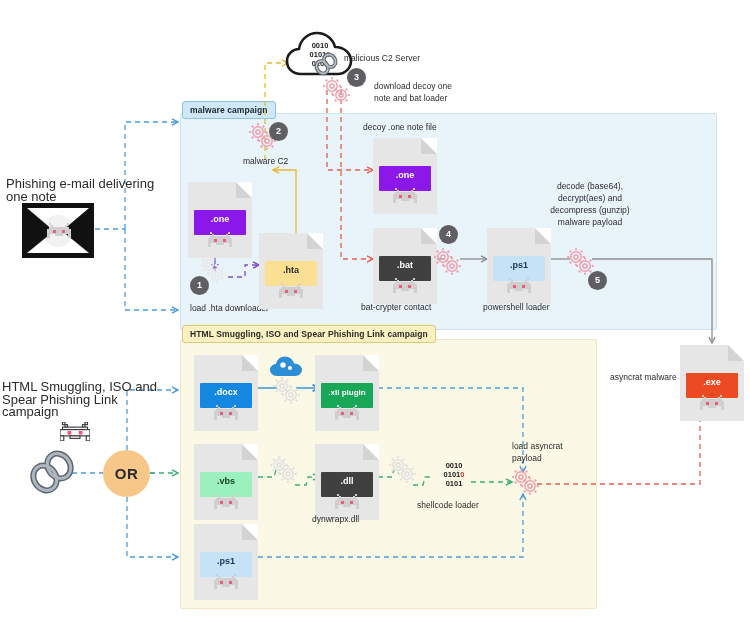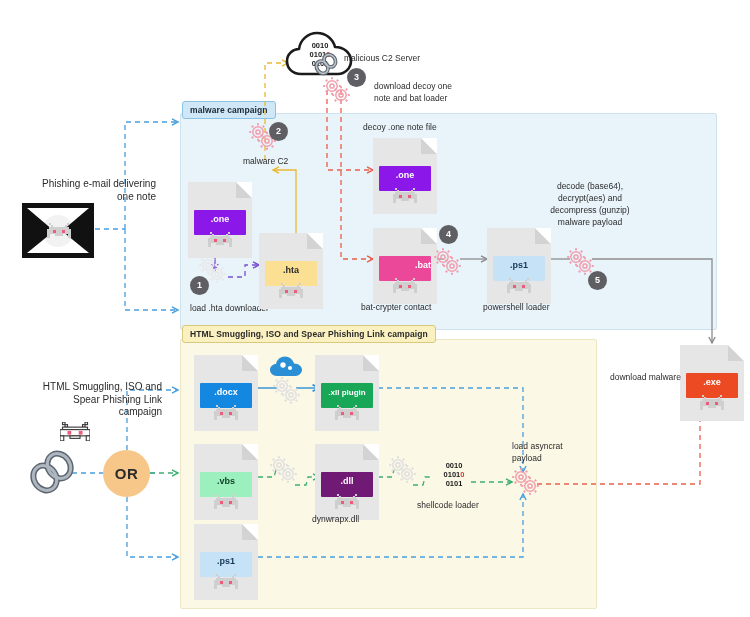--- a/index.html
+++ b/index.html
@@ -42,21 +42,21 @@
 
   .orcircle{position:absolute;width:47px;height:47px;border-radius:50%;background:#f7c789;
             color:#2b2b2b;font-size:15px;font-weight:bold;text-align:center;line-height:47px;
             letter-spacing:.5px;}
 
   .binary{position:absolute;font-size:7.5px;line-height:9px;font-family:"Liberation Sans",sans-serif;
           font-weight:bold;color:#1a1a1a;text-align:center;white-space:nowrap;}
   .binary .r{color:#d9382b;}
 
   .envelope{position:absolute;}
-  .leftlabel{position:absolute;font-size:10px;line-height:12.5px;text-align:right;color:#2b2b2b;}
+  .leftlabel{position:absolute;font-size:13px;line-height:12.5px;text-align:left;color:#2b2b2b;}
 </style>
 </head>
 <body>
 
 <div id="stage">
 
   <div class="panel panel-onenote" style="left:180px;top:113px;width:535px;height:215px;"></div>
   <div class="panel-tag tag-blue" style="left:182px;top:101px;">malware campaign</div>
 
   <div class="panel panel-html" style="left:180px;top:339px;width:415px;height:268px;"></div>
@@ -439,21 +439,21 @@
         <rect x="6" y="7" width="3" height="3" fill="#ef5b7b"></rect>
         <rect x="15" y="7" width="3" height="3" fill="#ef5b7b"></rect>
       </svg>
     </div>
   </div>
 
   <div class="filecard" style="left:373px;top:228px;">
     <div class="fc-body"></div>
       <div class="fc-fold2"></div>
       <div class="fc-fold"></div>
-    <div class="fc-label" style="background:#ec4899;color:#ffffff;text-align:right;">.bat</div>
+    <div class="fc-label" style="background:#404040;color:#ffffff;">.bat</div>
     <div class="fc-bug">
       <svg width="24" height="15" viewBox="0 0 24 15">
         <g fill="#cfcfcf">
           <rect x="2" y="0" width="2" height="2"></rect>
             <rect x="20" y="0" width="2" height="2"></rect>
           <rect x="4" y="2" width="2" height="2"></rect>
             <rect x="18" y="2" width="2" height="2"></rect>
           <rect x="2" y="4" width="20" height="2"></rect>
             <rect x="0" y="6" width="24" height="5"></rect>
           <rect x="0" y="11" width="3" height="4"></rect>
@@ -710,21 +710,21 @@
             <path d="M14.2,23.8 L12.8,25.2"></path>
           </g>
       </g>
     </svg>
   </div>
 
   <div class="filecard" style="left:315px;top:444px;">
     <div class="fc-body"></div>
       <div class="fc-fold2"></div>
       <div class="fc-fold"></div>
-    <div class="fc-label" style="background:#701a75;color:#ffffff;">.dll</div>
+    <div class="fc-label" style="background:#404040;color:#ffffff;">.dll</div>
     <div class="fc-bug">
       <svg width="24" height="15" viewBox="0 0 24 15">
         <g fill="#cfcfcf">
           <rect x="2" y="0" width="2" height="2"></rect>
             <rect x="20" y="0" width="2" height="2"></rect>
           <rect x="4" y="2" width="2" height="2"></rect>
             <rect x="18" y="2" width="2" height="2"></rect>
           <rect x="2" y="4" width="20" height="2"></rect>
             <rect x="0" y="6" width="24" height="5"></rect>
           <rect x="0" y="11" width="3" height="4"></rect>
@@ -855,15 +855,15 @@
             <rect x="0" y="6" width="24" height="5"></rect>
           <rect x="0" y="11" width="3" height="4"></rect>
             <rect x="21" y="11" width="3" height="4"></rect>
           <rect x="8" y="11" width="8" height="2"></rect>
         </g>
         <rect x="6" y="7" width="3" height="3" fill="#ef5b7b"></rect>
         <rect x="15" y="7" width="3" height="3" fill="#ef5b7b"></rect>
       </svg>
     </div>
   </div>
-  <div class="cap" style="left:610px;top:371px;">download malware</div>
+  <div class="cap" style="left:610px;top:371px;">asyncrat malware</div>
 
 </div>
 
 </body></html>

